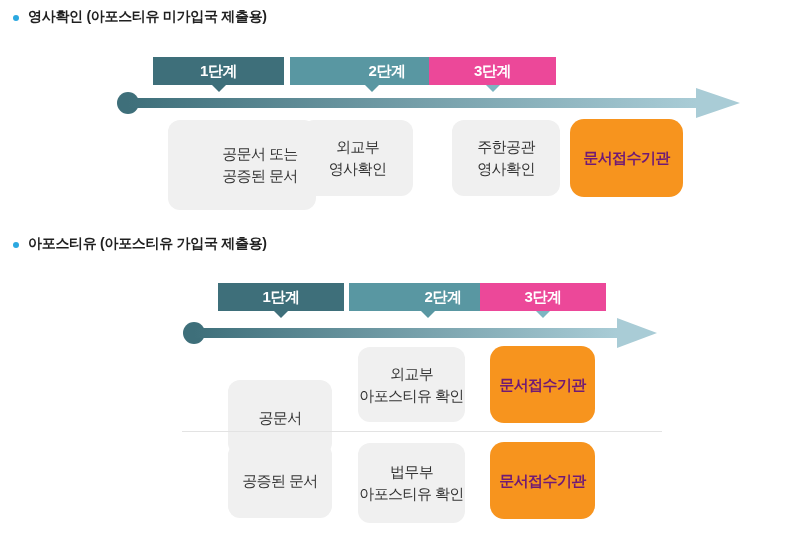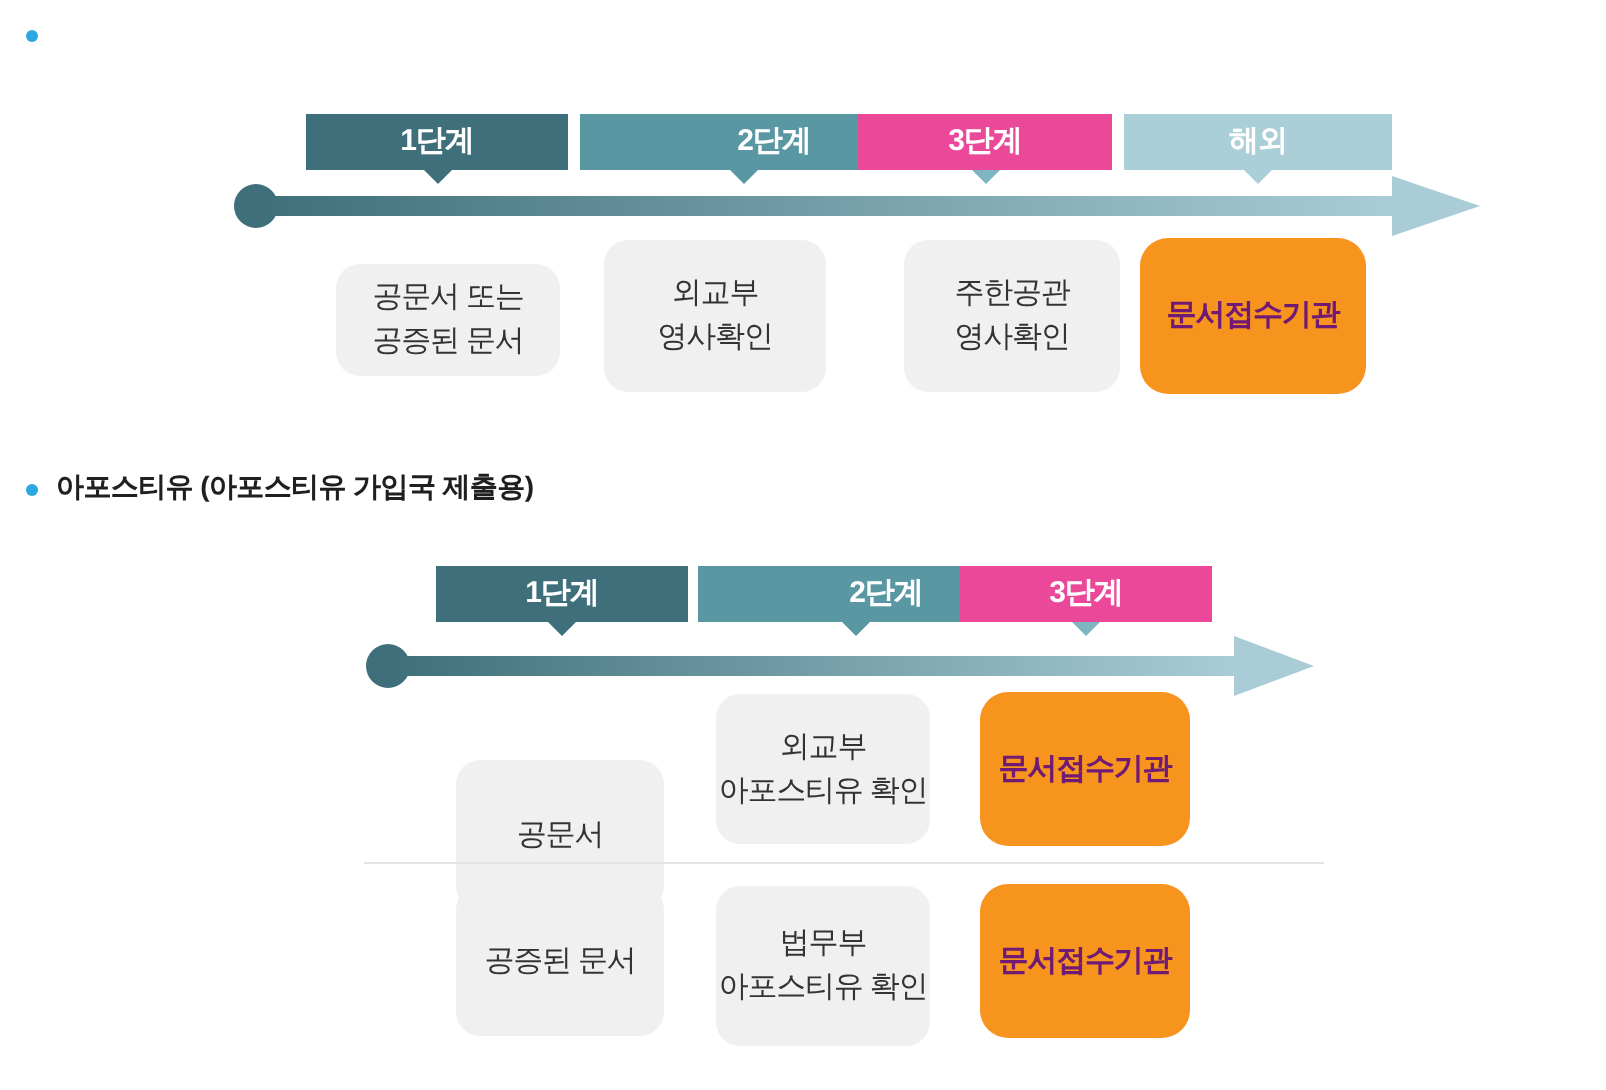--- a/index.html
+++ b/index.html
@@ -35,45 +35,42 @@
   .box.orange{background:#f7941e;border-radius:14px;color:#701a75;font-weight:bold;font-size:15px;}
   .divider{height:1px;background:#e3e3e3;}
 </style>
 </head>
 <body>
 
 <div id="canvas">
 
   <div class="abs" style="left:0;top:0;width:803px;height:230px;">
     <span class="abs bullet" style="left:13px;top:15px;"></span>
+    <div class="abs heading" style="left:28px;top:8px;">영사확인 (아포스티유 미가입국 제출용)</div>
 
     <div class="abs origin" style="left:110px;top:66px;">국내</div>
 
     <div class="abs bar c1" style="left:153px;top:57px;width:131px;">
       <span>1단계</span>
       <span class="tri"></span>
     </div>
     <div class="abs bar c2" style="left:290px;top:57px;width:132px;">
       <span>2단계</span>
       <span class="tri"></span>
     </div>
     <div class="abs bar c3" style="left:429px;top:57px;width:127px;">
       <span>3단계</span>
       <span class="tri"></span>
     </div>
-    <div class="abs bar c4" style="left:562px;top:57px;width:134px;">
-      <span>해외</span>
-      <span class="tri"></span>
-    </div>
 
     <span class="abs dot" style="left:117px;top:92px;"></span>
     <span class="abs line" style="left:128px;top:98px;width:568px;"></span>
     <span class="abs head" style="left:696px;top:88px;"></span>
 
-    <div class="abs box" style="left:168px;top:132px;width:112px;height:56px;">공문서 또는
+    <div class="abs box" style="left:168px;top:120px;width:112px;height:90px;padding-left:36px;">공문서 또는
 공증된 문서</div>
     <div class="abs box" style="left:302px;top:120px;width:111px;height:76px;">외교부
 영사확인</div>
     <div class="abs box" style="left:452px;top:120px;width:108px;height:76px;">주한공관
 영사확인</div>
     <div class="abs box orange" style="left:570px;top:119px;width:113px;height:78px;">문서접수기관</div>
   </div>
 
   <div class="abs" style="left:0;top:230px;width:803px;height:315px;">
     <span class="abs bullet" style="left:13px;top:12px;"></span>

